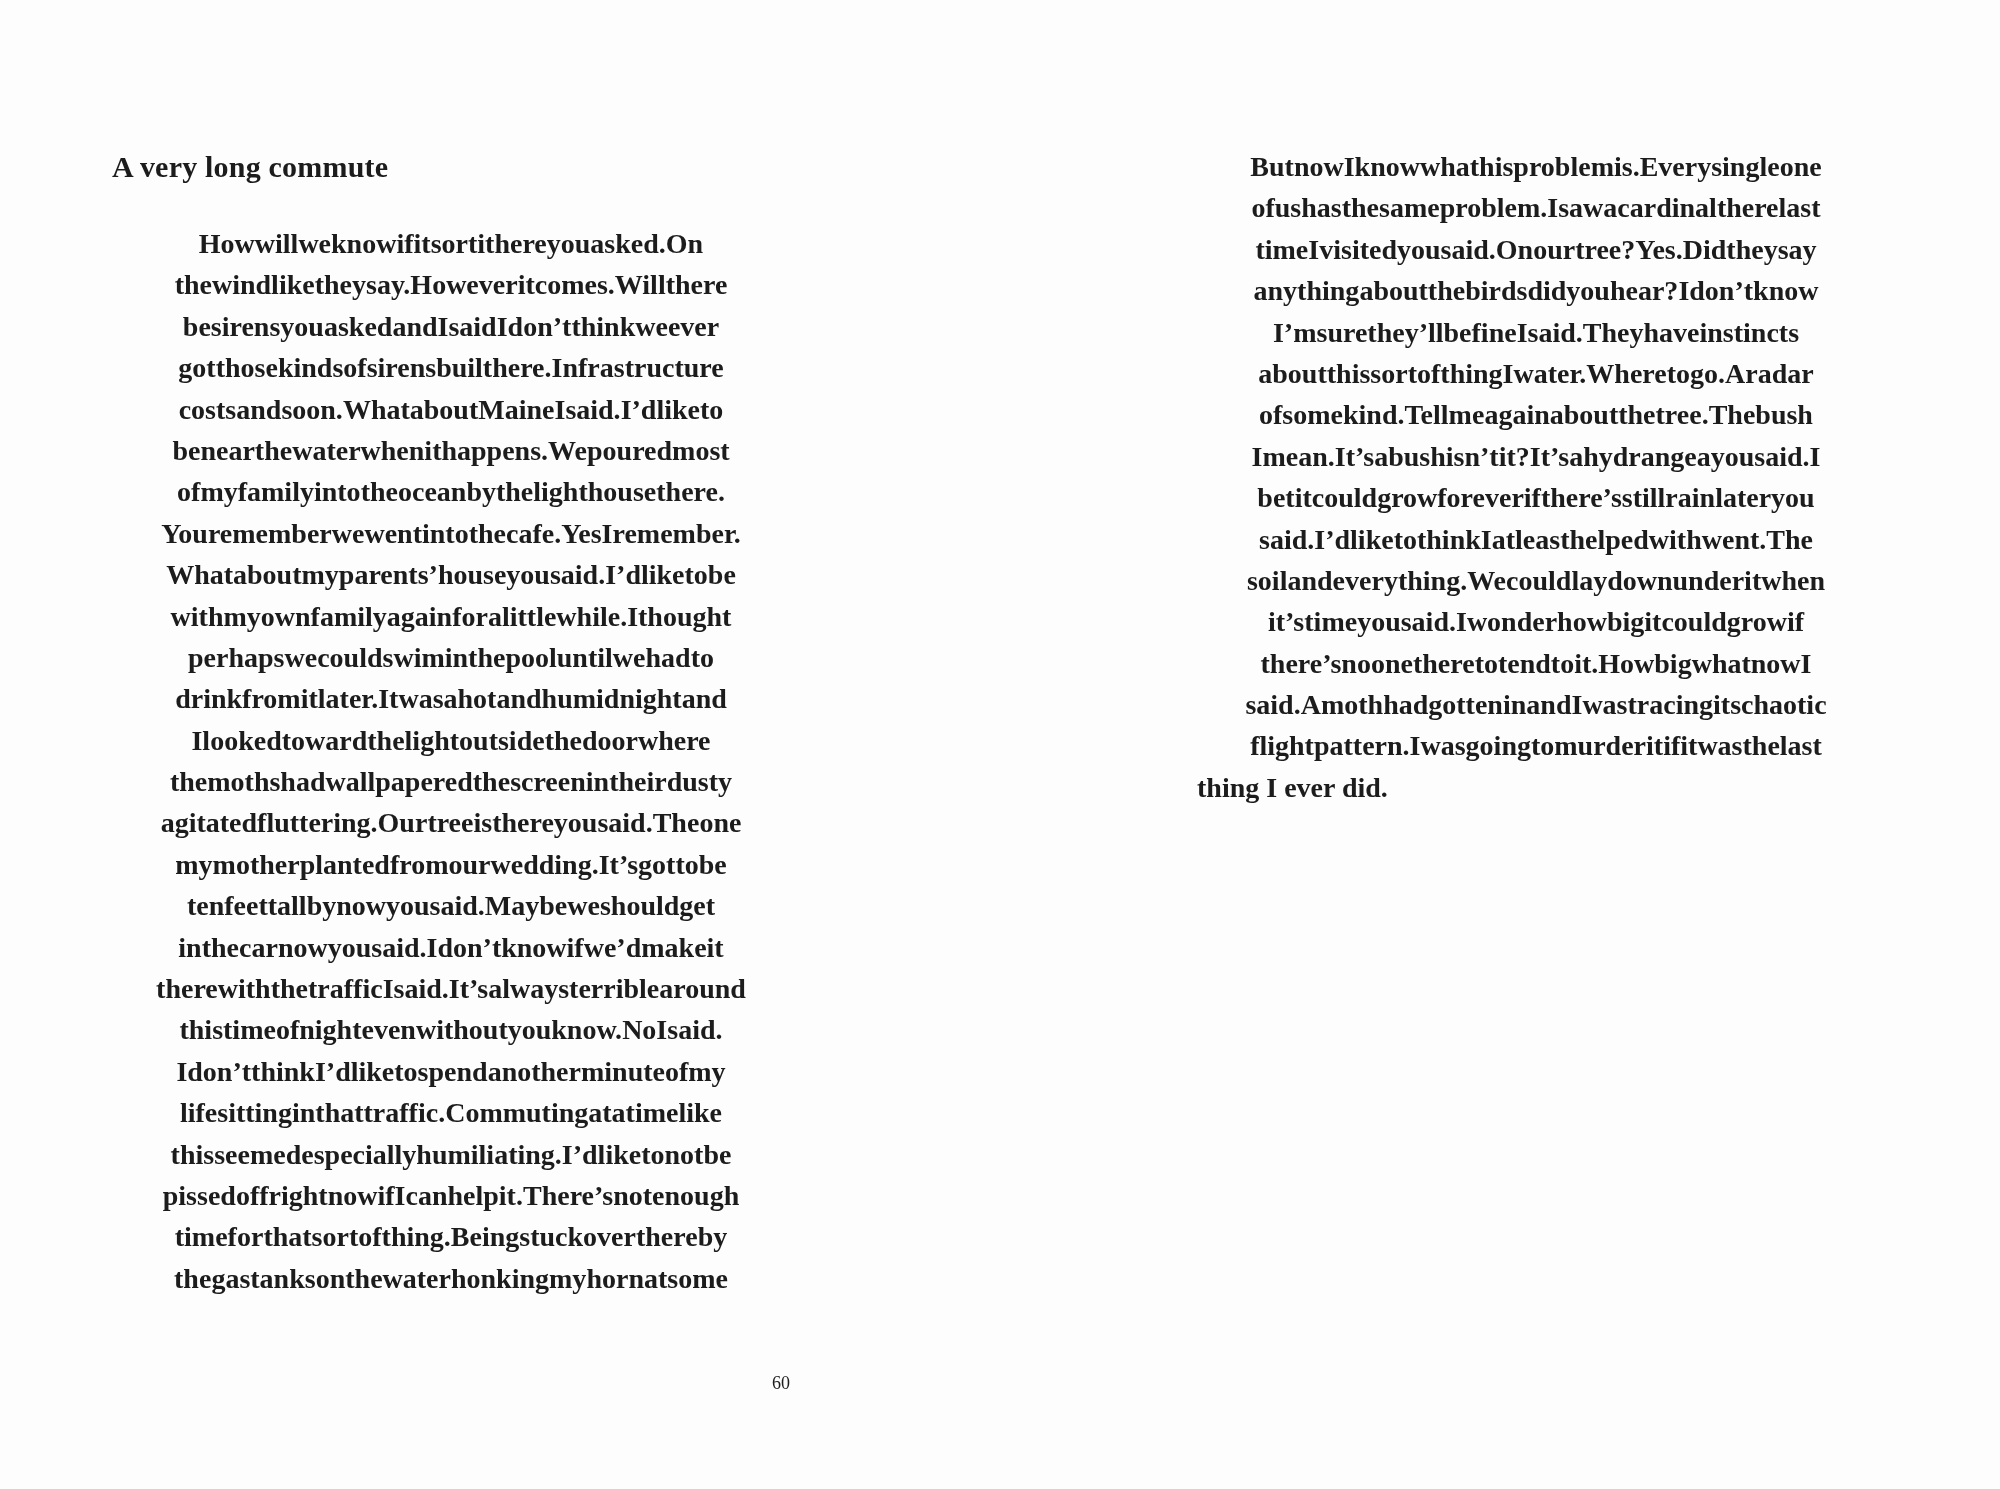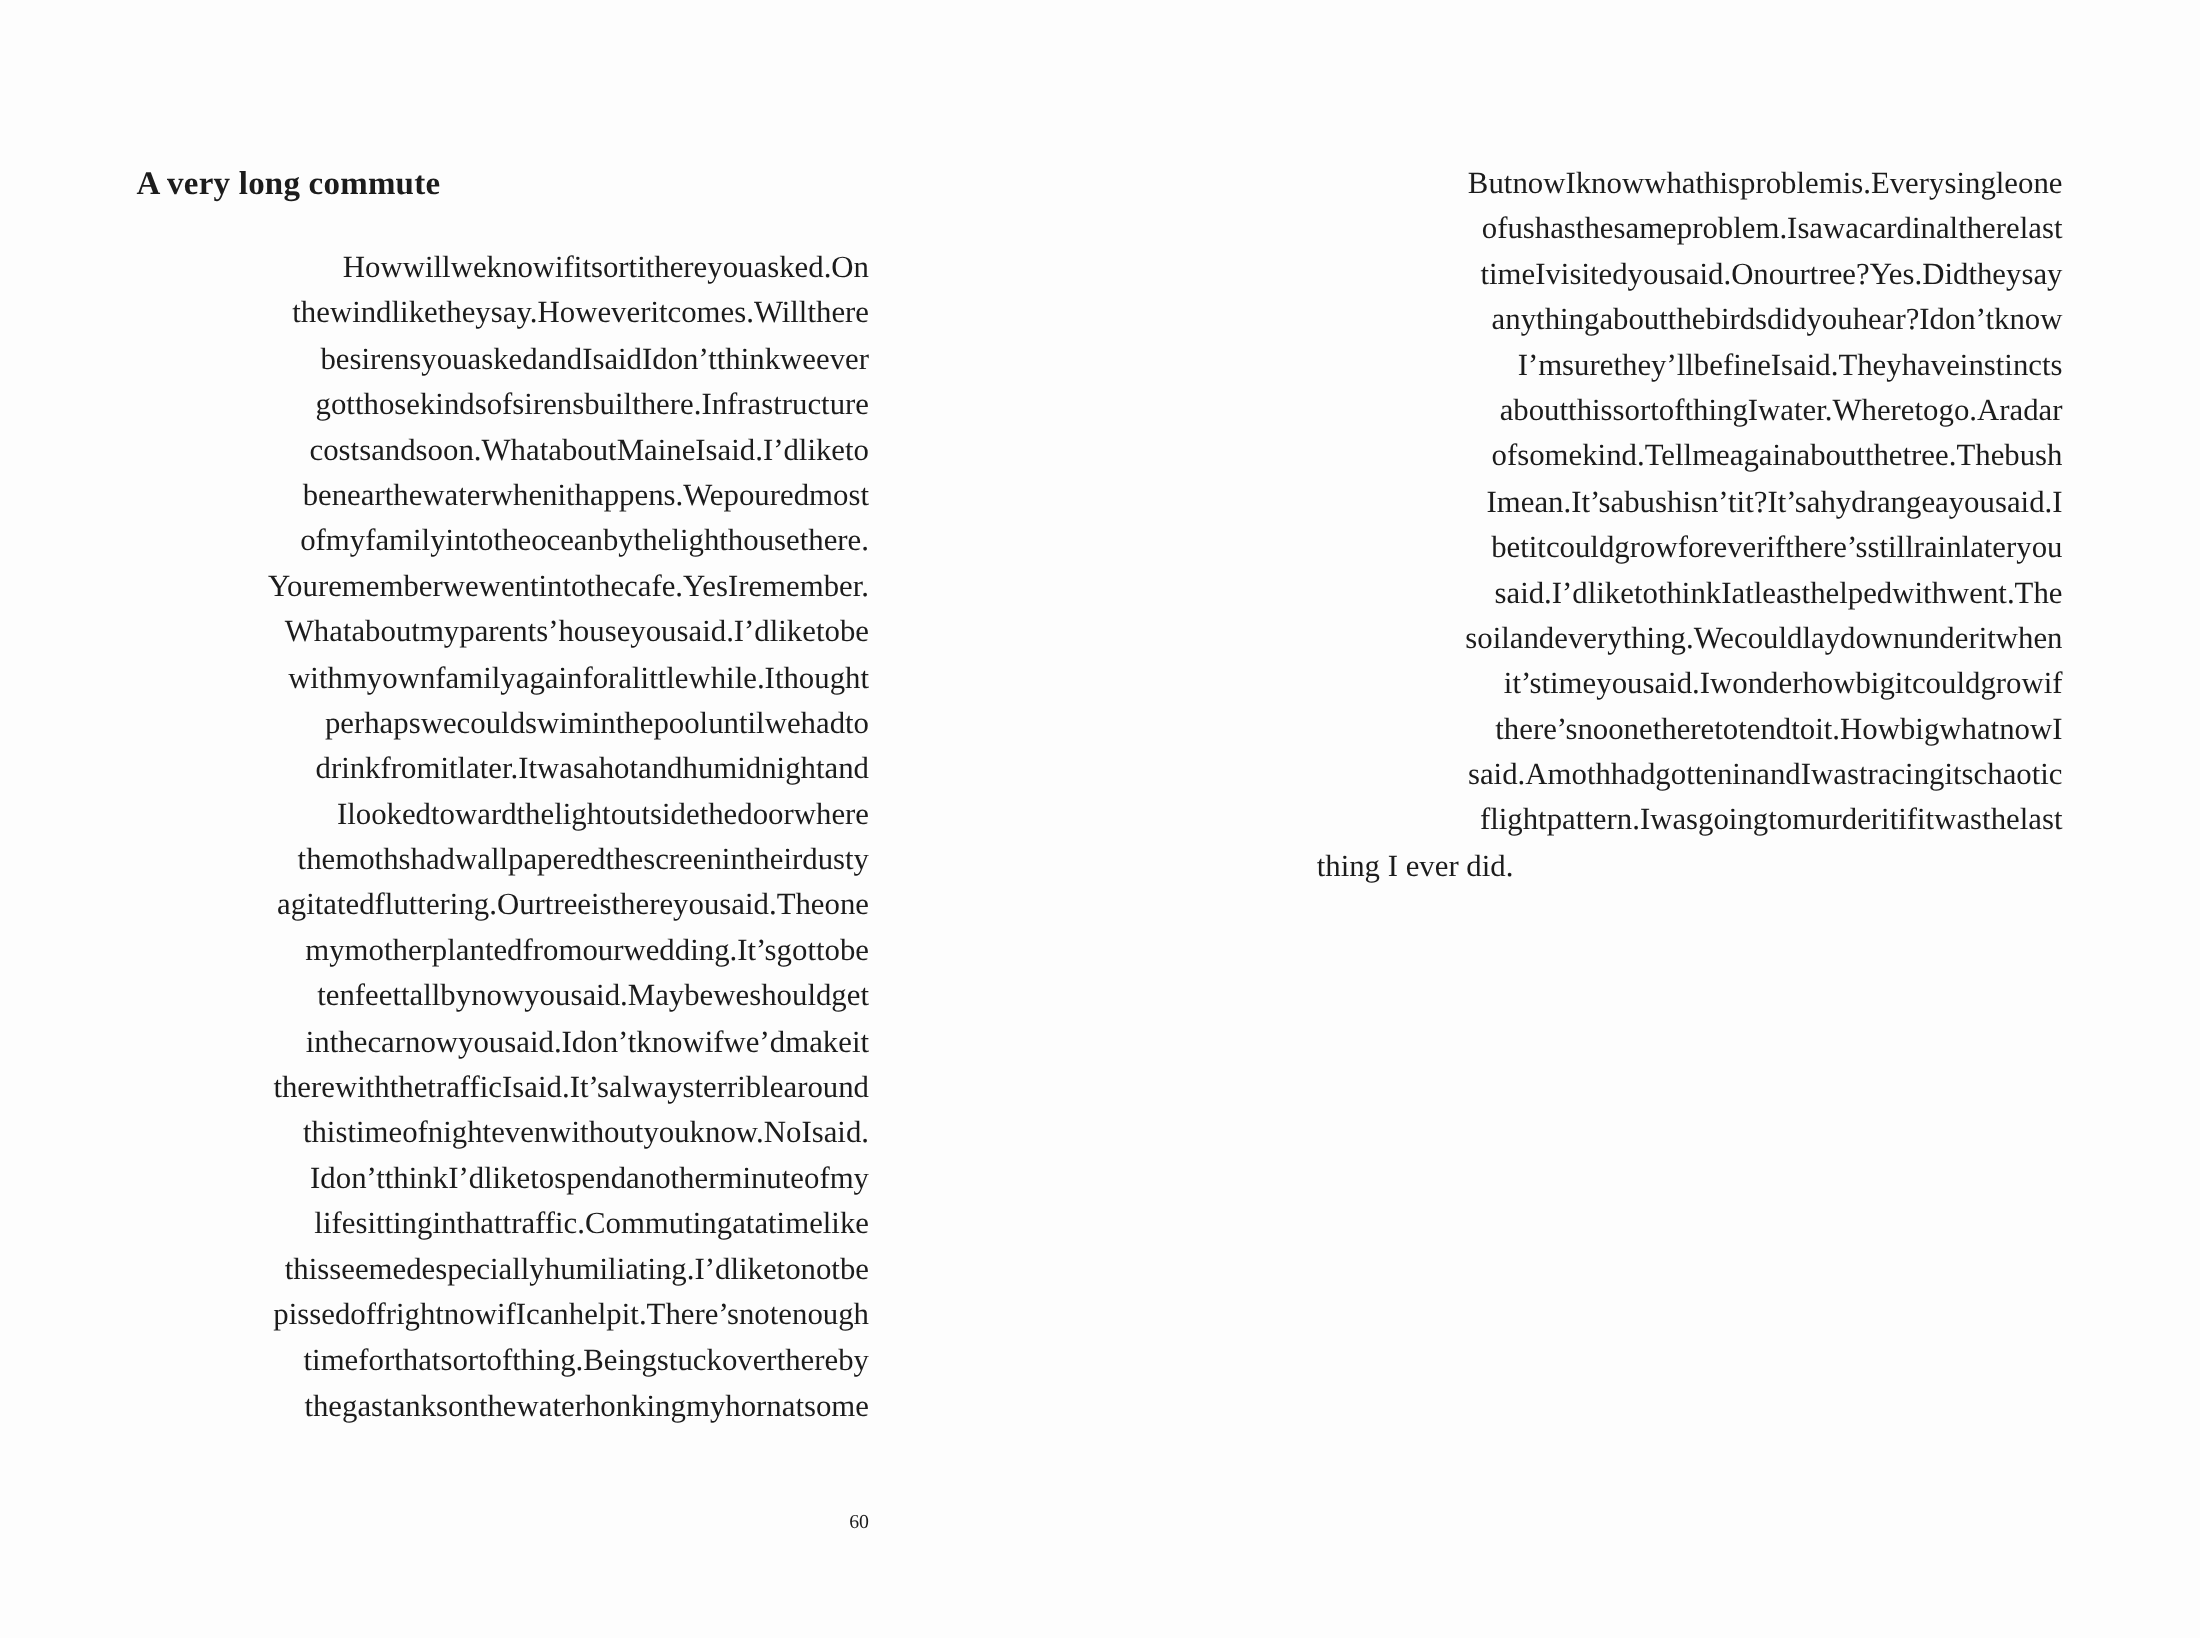--- a/index.html
+++ b/index.html
@@ -20,34 +20,35 @@
     top: 146px;
     width: 678px;
     height: 1300px;
   }
   .page-left  { left: 112px; }
   .page-right { left: 1197px; }
   .title {
     font-size: 30px;
     font-weight: bold;
     line-height: 41px;
-    margin: 0 0 36px 12px;
+    margin: 0 0 36px 0;
     text-align: left;
     letter-spacing: 0.2px;
   }
   .para {
     font-size: 28px;
   }
   
   .line {
     height: 41.4px;
     line-height: 41.4px;
     display: flex;
-    justify-content: flex-end;
+    justify-content: center;
     white-space: nowrap;
+    font-weight: bold;
   }
   .line.last {
     display: block;
     text-align: left;
   }
   .folio {
     position: absolute;
     top: 1222px;
     left: 0;
     width: 100%;

